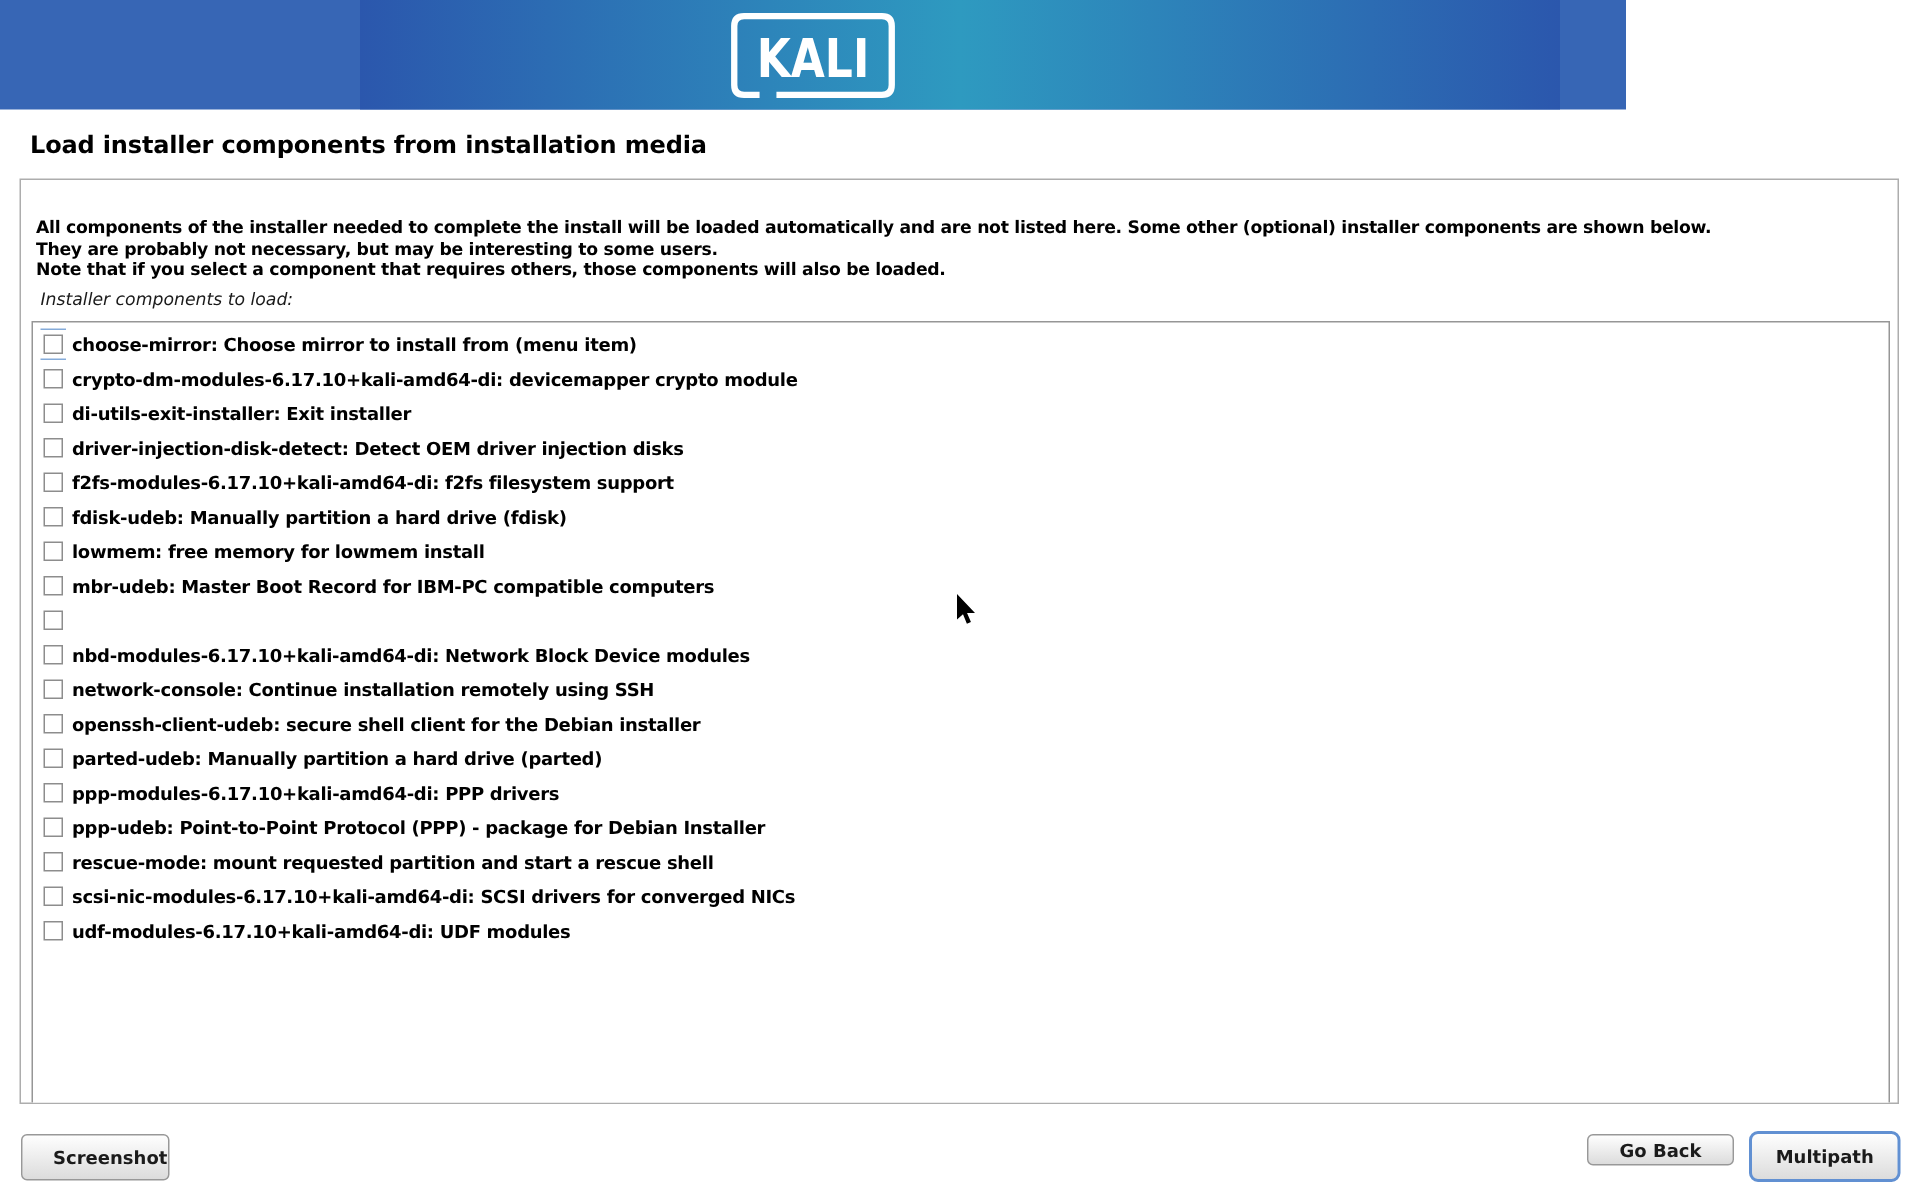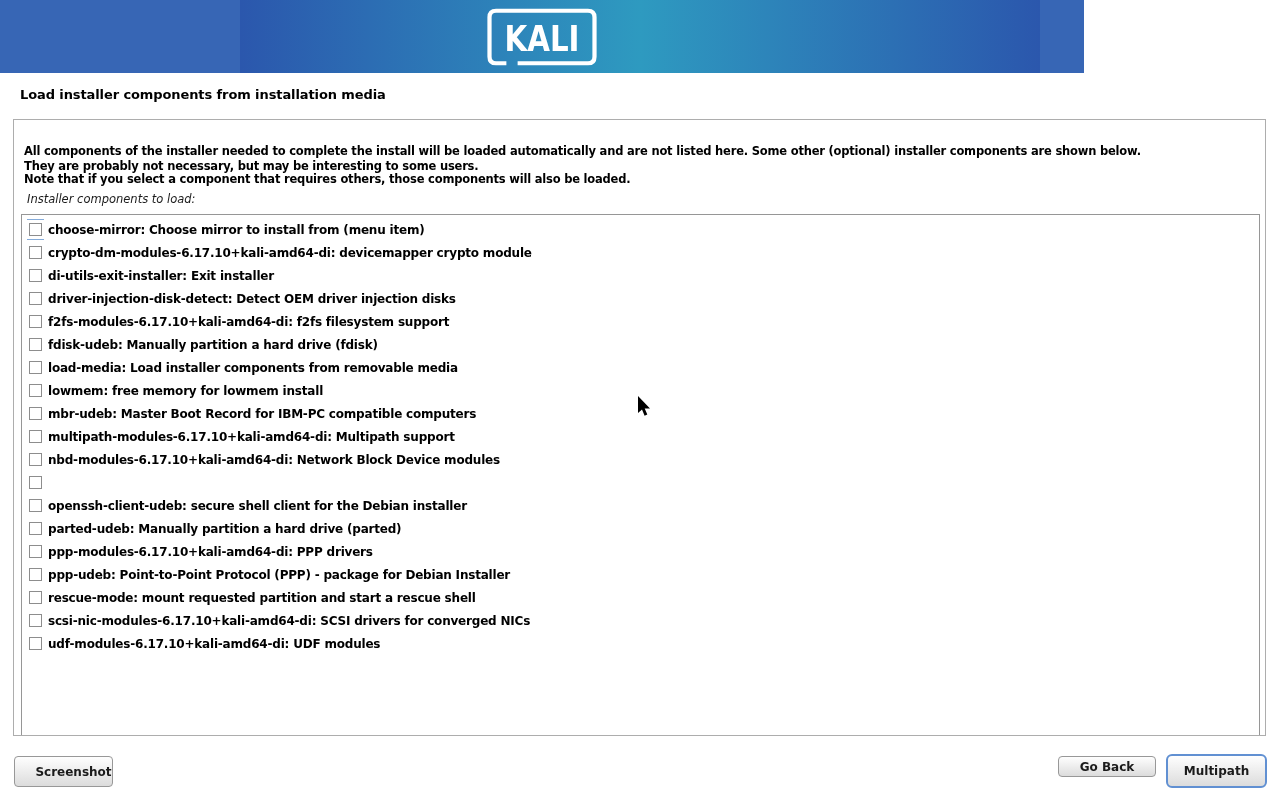--- a/index.html
+++ b/index.html
@@ -10,21 +10,21 @@
   .banner { position:absolute; left:0; top:0; width:1084px; height:73px;
             background:var(--header-blue,#3766b5); }
   .banner-mid { position:absolute; left:240px; top:0; width:800px; height:73px;
             background:linear-gradient(90deg, var(--banner-edge,#2b57ad) 0%,
                                               var(--banner-center,#2e9ac0) 50%,
                                               var(--banner-edge,#2b57ad) 100%); }
   .kali-logo { position:absolute; left:50%; top:7px; transform:translateX(-50%);
             width:114px; height:60px; }
 
   
-  .page-title { position:absolute; left:20px; top:87px; font-size:13px; font-weight:bold;
+  .page-title { position:absolute; left:20px; top:87px; font-size:16px; font-weight:bold;
             letter-spacing:-0.1px; }
 
   
   .content-frame { position:absolute; left:13px; top:119px; width:1253px; height:617px;
             border:1px solid #adadad; background:#fff; overflow:hidden; }
   .intro { position:absolute; left:10px; top:24px; font-size:11.5px; font-weight:bold;
             line-height:15px; letter-spacing:-0.2px; white-space:nowrap; }
   .intro span { display:block; }
   .note  { position:absolute; left:10px; top:52px; font-size:11.5px; font-weight:bold;
             letter-spacing:-0.2px; white-space:nowrap; }
@@ -113,50 +113,44 @@
       <div class="list-row">
       <span class="cb-wrap">
         <span class="checkbox"></span>
       </span>
       <span class="row-label">fdisk-udeb: Manually partition a hard drive (fdisk)</span>
     </div>
       <div class="list-row">
       <span class="cb-wrap">
         <span class="checkbox"></span>
       </span>
-      <span class="row-label">load-media: Load installer components from removable media</span>
-    </div>
-      <div class="list-row">
-      <span class="cb-wrap">
-        <span class="checkbox"></span>
-      </span>
       <span class="row-label">lowmem: free memory for lowmem install</span>
     </div>
       <div class="list-row">
       <span class="cb-wrap">
         <span class="checkbox"></span>
       </span>
       <span class="row-label">mbr-udeb: Master Boot Record for IBM-PC compatible computers</span>
     </div>
       <div class="list-row">
       <span class="cb-wrap">
         <span class="checkbox"></span>
       </span>
-      <span class="row-label">multipath-modules-6.17.10+kali-amd64-di: Multipath support</span>
     </div>
       <div class="list-row">
       <span class="cb-wrap">
         <span class="checkbox"></span>
       </span>
       <span class="row-label">nbd-modules-6.17.10+kali-amd64-di: Network Block Device modules</span>
     </div>
       <div class="list-row">
       <span class="cb-wrap">
         <span class="checkbox"></span>
       </span>
+      <span class="row-label">network-console: Continue installation remotely using SSH</span>
     </div>
       <div class="list-row">
       <span class="cb-wrap">
         <span class="checkbox"></span>
       </span>
       <span class="row-label">openssh-client-udeb: secure shell client for the Debian installer</span>
     </div>
       <div class="list-row">
       <span class="cb-wrap">
         <span class="checkbox"></span>

